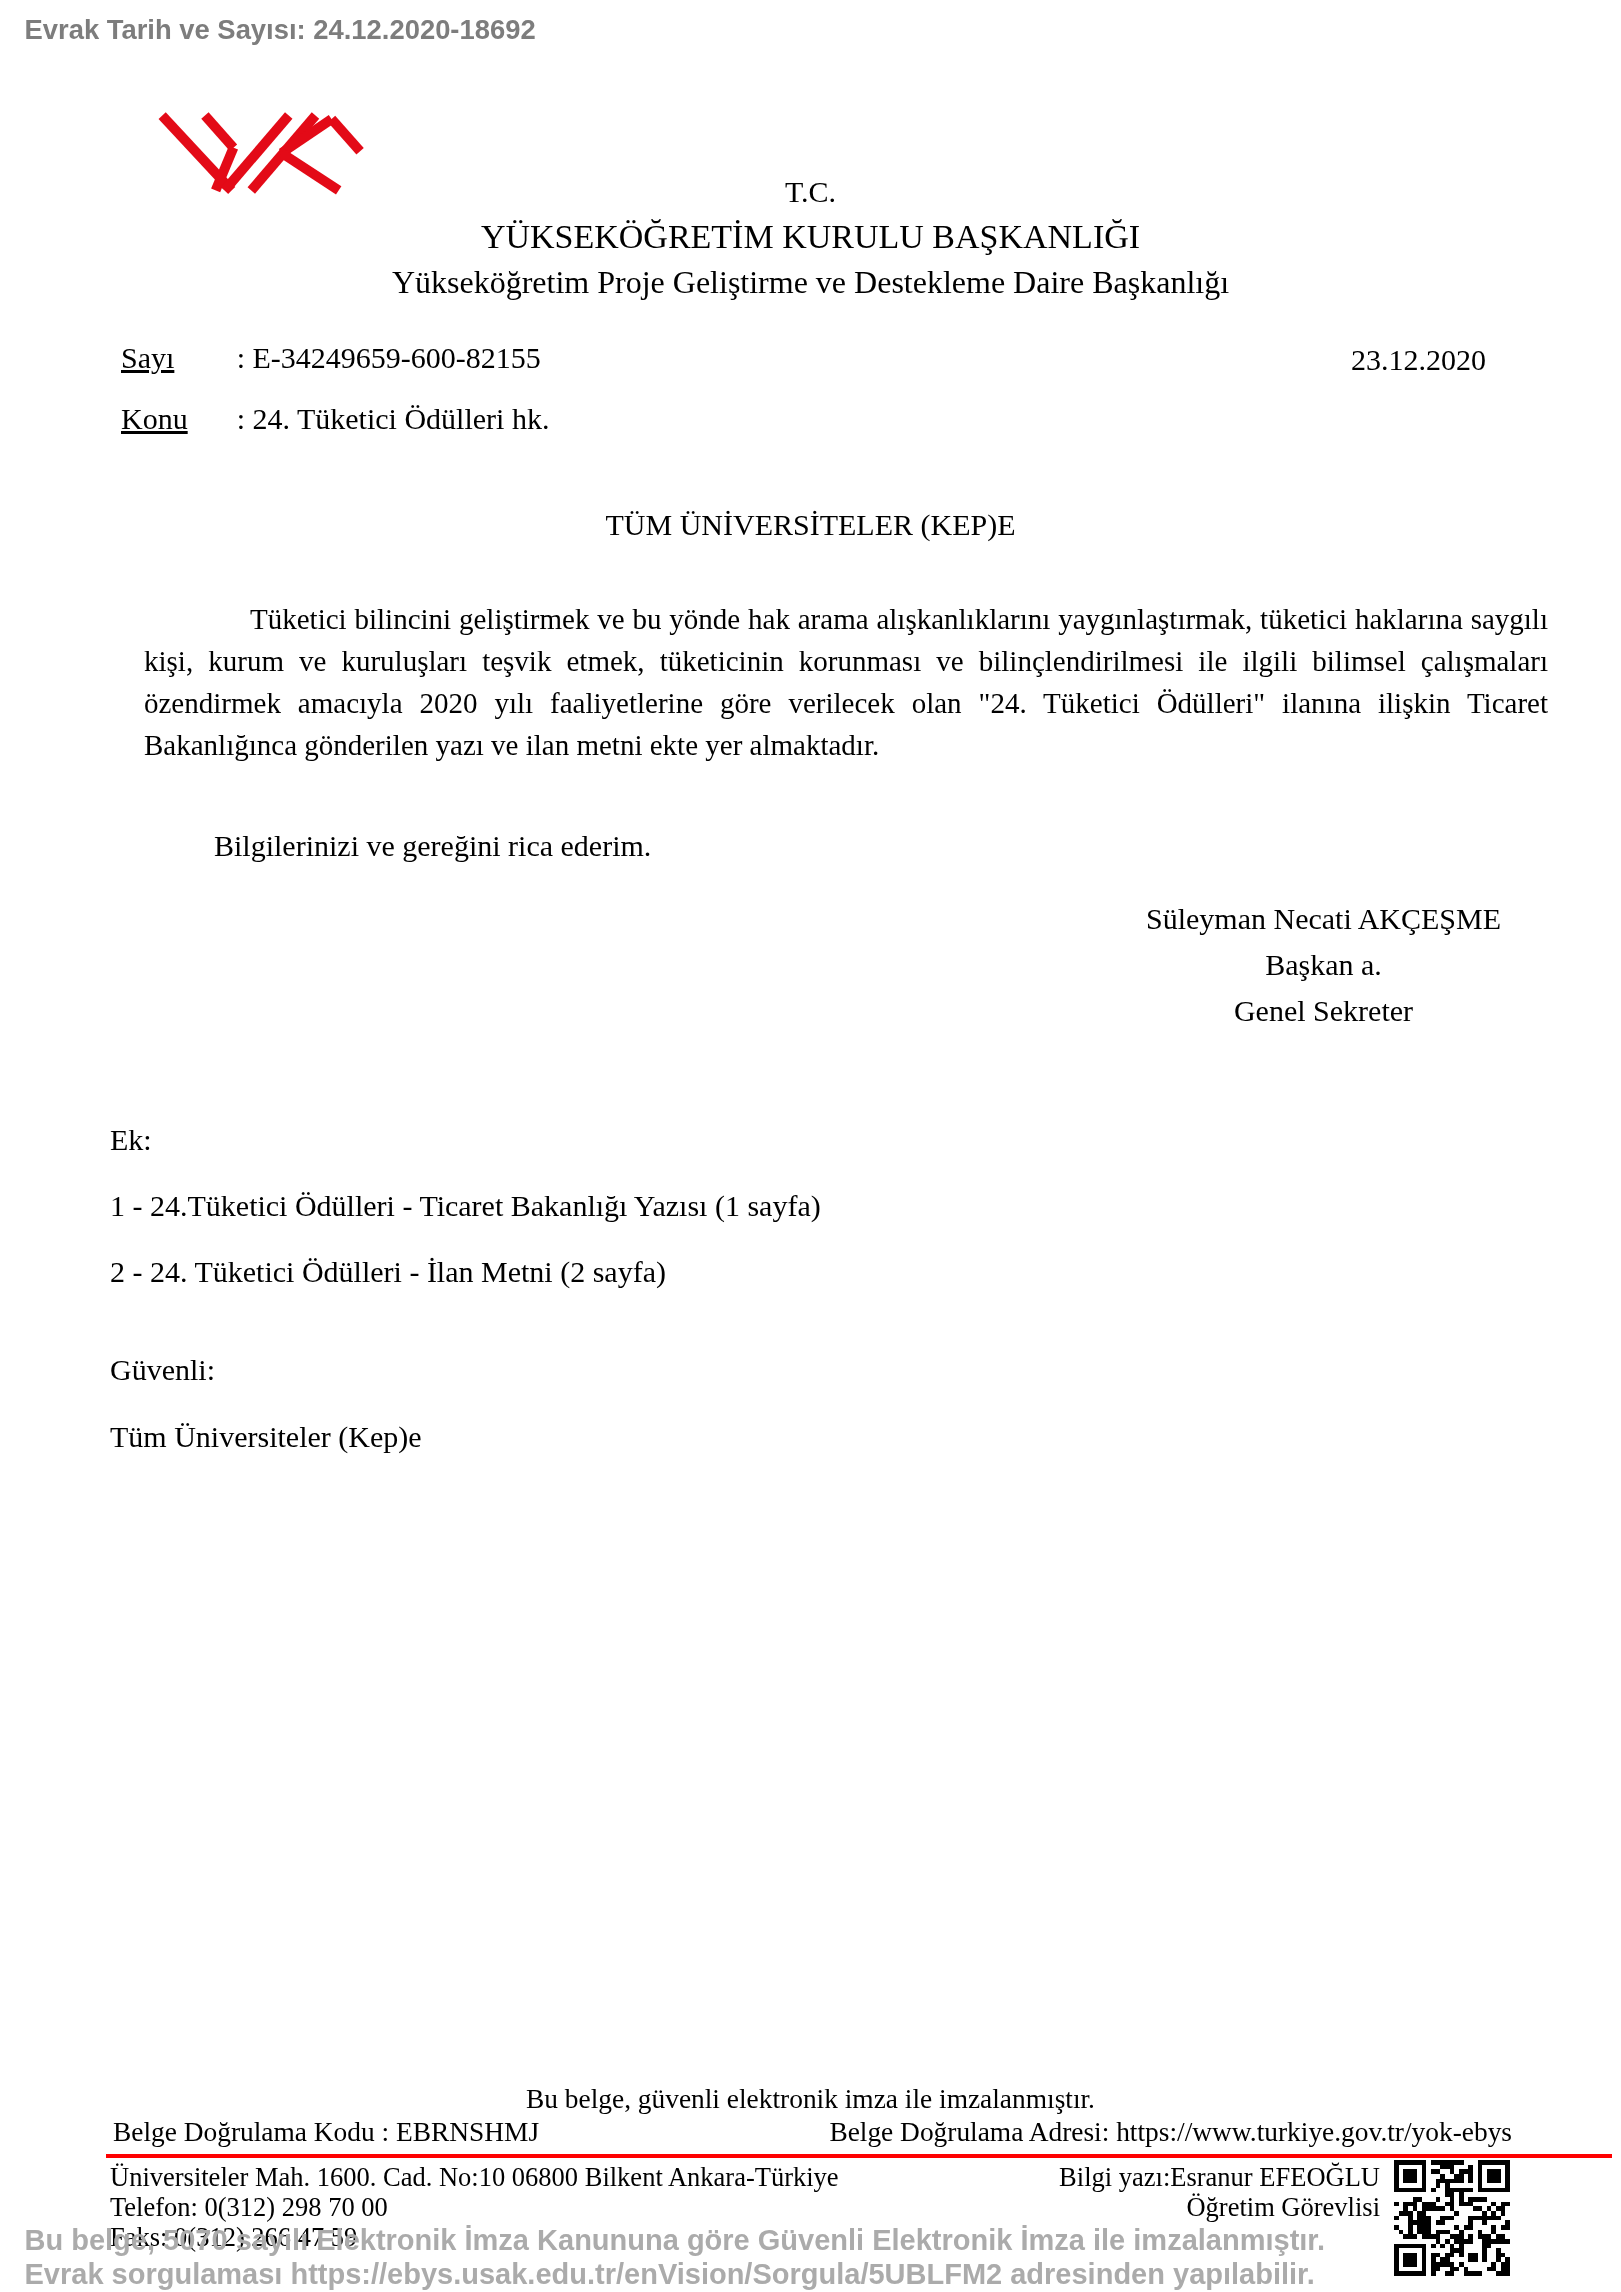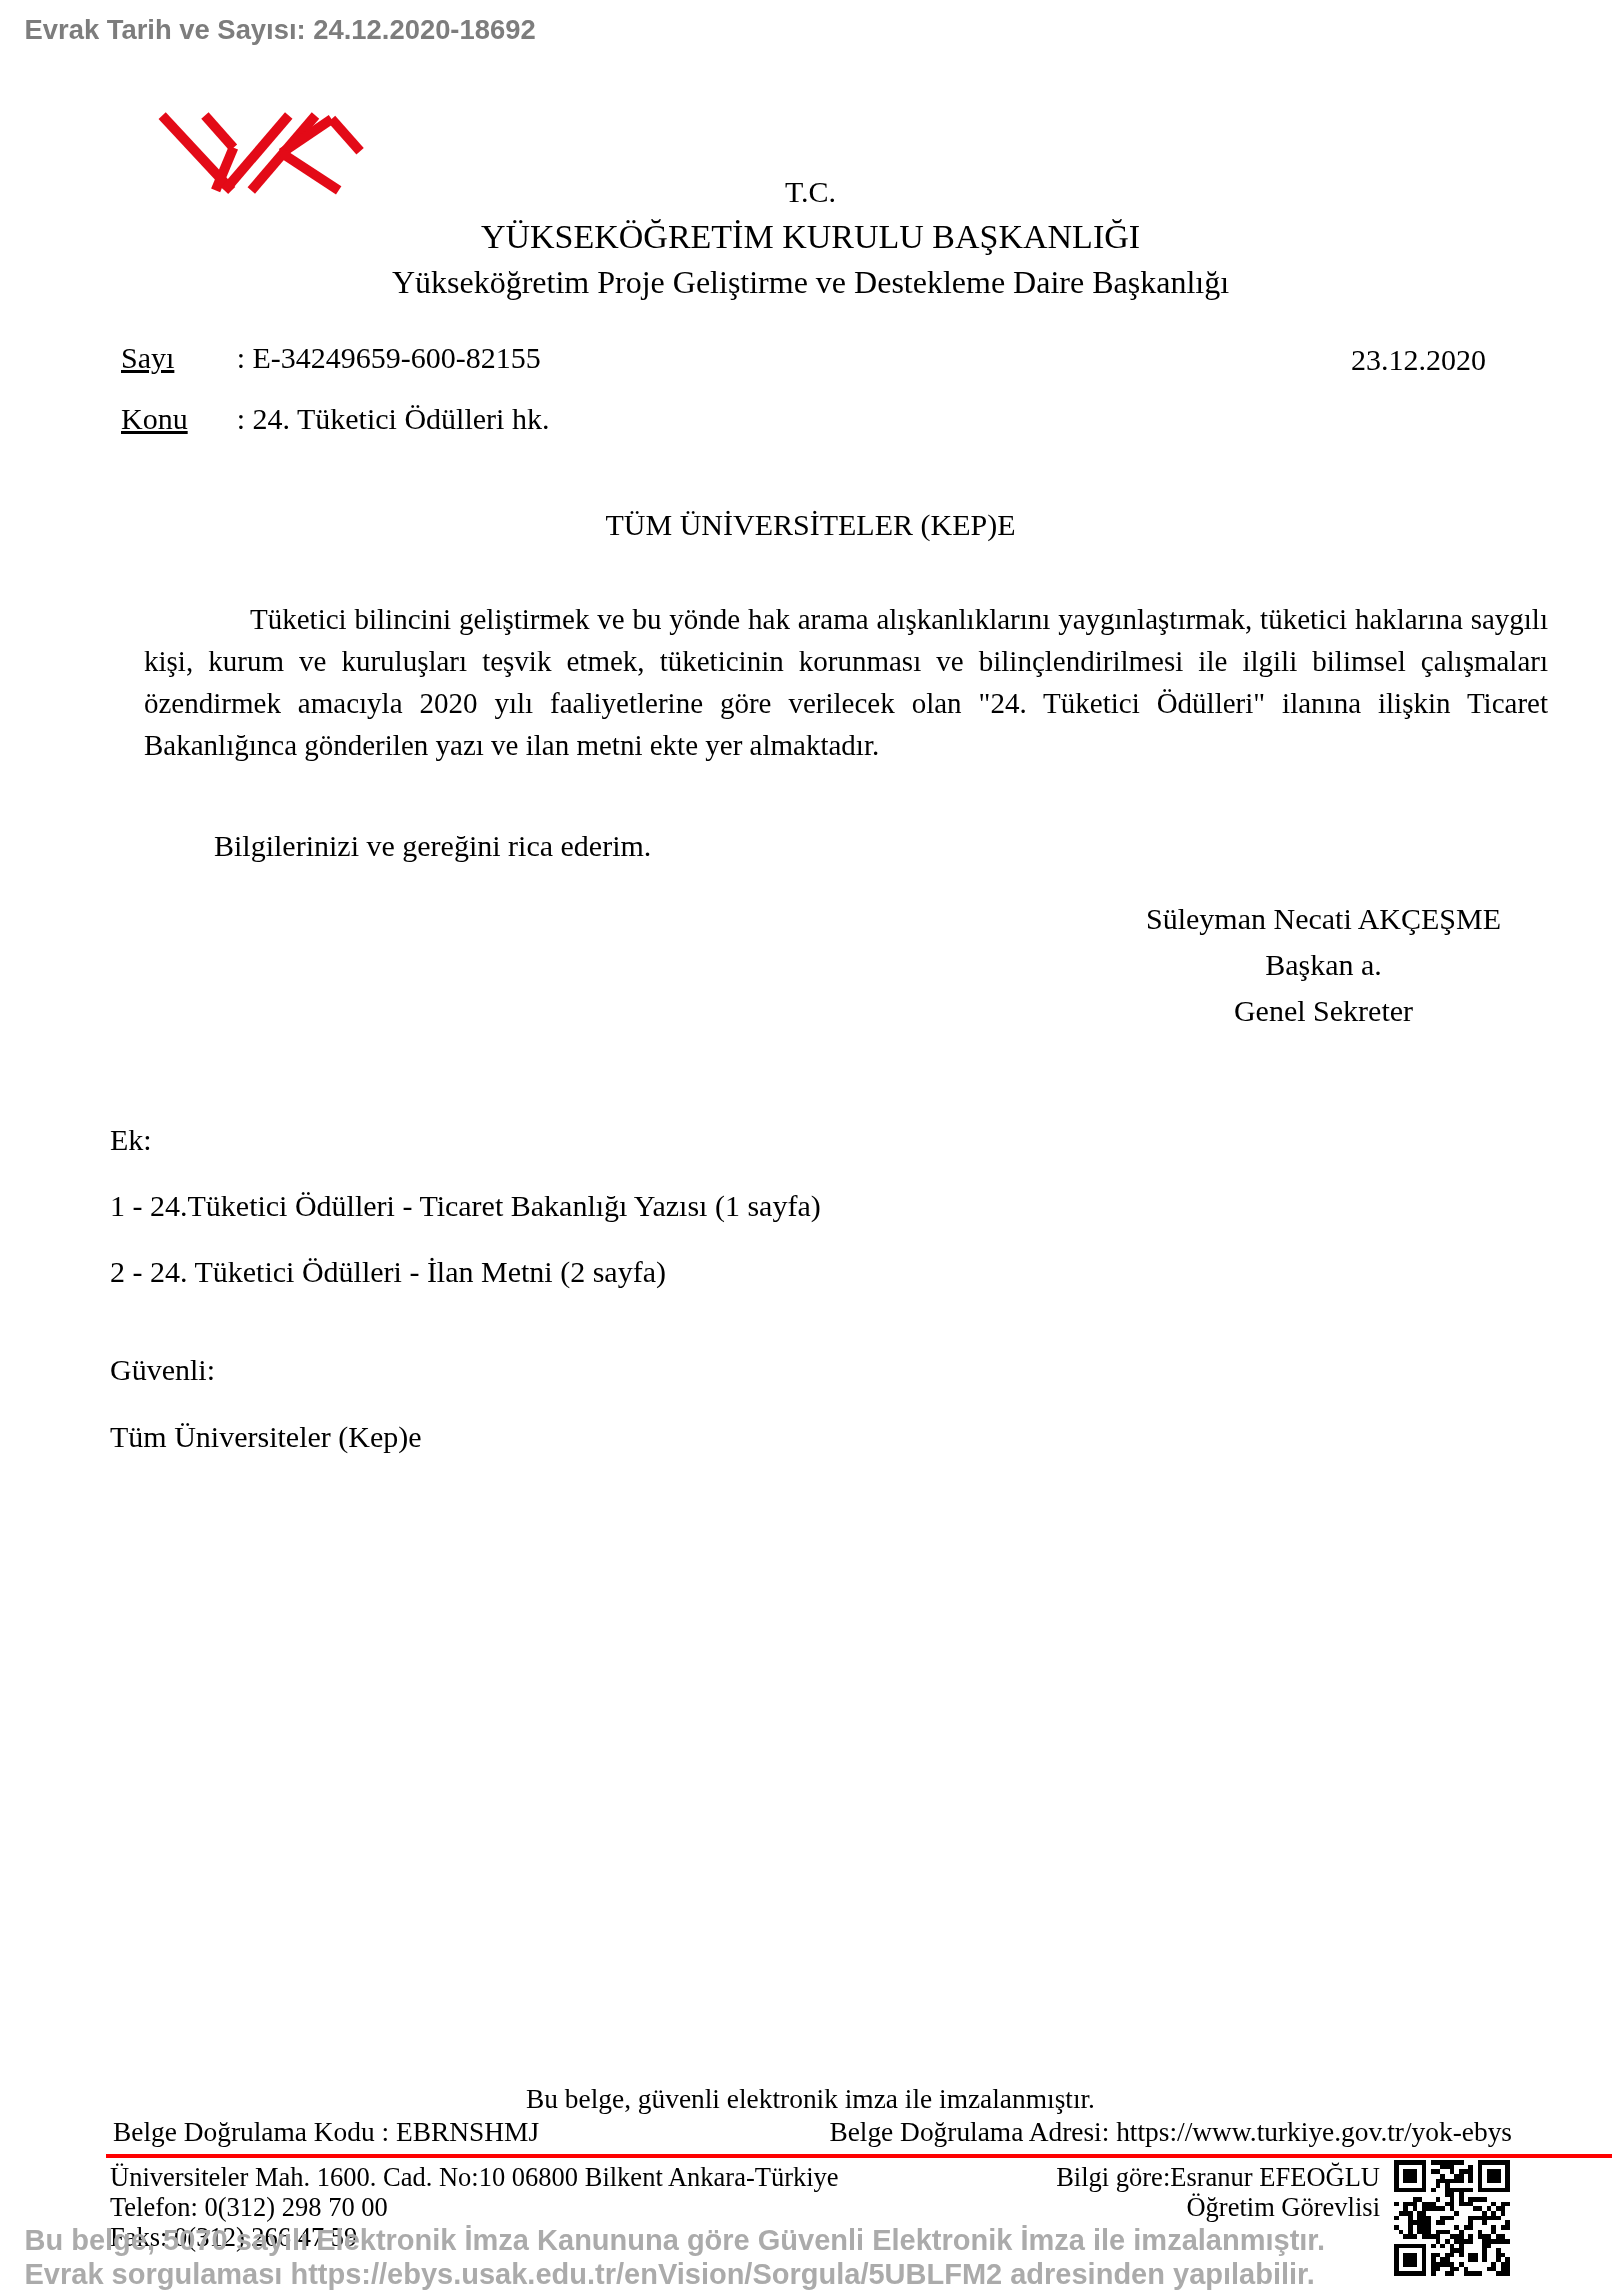--- a/index.html
+++ b/index.html
@@ -123,21 +123,21 @@
 
   <div class="footer-rule"></div>
 
   <div class="footer-addr">
     <div>Üniversiteler Mah. 1600. Cad. No:10 06800 Bilkent Ankara-Türkiye</div>
     <div>Telefon: 0(312) 298 70 00</div>
     <div>Faks: 0(312) 266 47 59</div>
   </div>
 
   <div class="footer-contact">
-    <div>Bilgi göre:Esranur EFEOĞLU</div>
+    <div>Bilgi yazı:Esranur EFEOĞLU</div>
     <div>Öğretim Görevlisi</div>
   </div>
 
   <svg class="qr" id="qr" viewBox="0 0 25 25" xmlns="http://www.w3.org/2000/svg" shape-rendering="crispEdges">
       <rect x="0" y="0" width="25" height="25" fill="#fff"></rect>
       <rect x="0" y="0" width="7" height="7" fill="#000"></rect>
       <rect x="1" y="1" width="5" height="5" fill="#fff"></rect>
       <rect x="2" y="2" width="3" height="3" fill="#000"></rect>
       <rect x="18" y="0" width="7" height="7" fill="#000"></rect>
       <rect x="19" y="1" width="5" height="5" fill="#fff"></rect>

